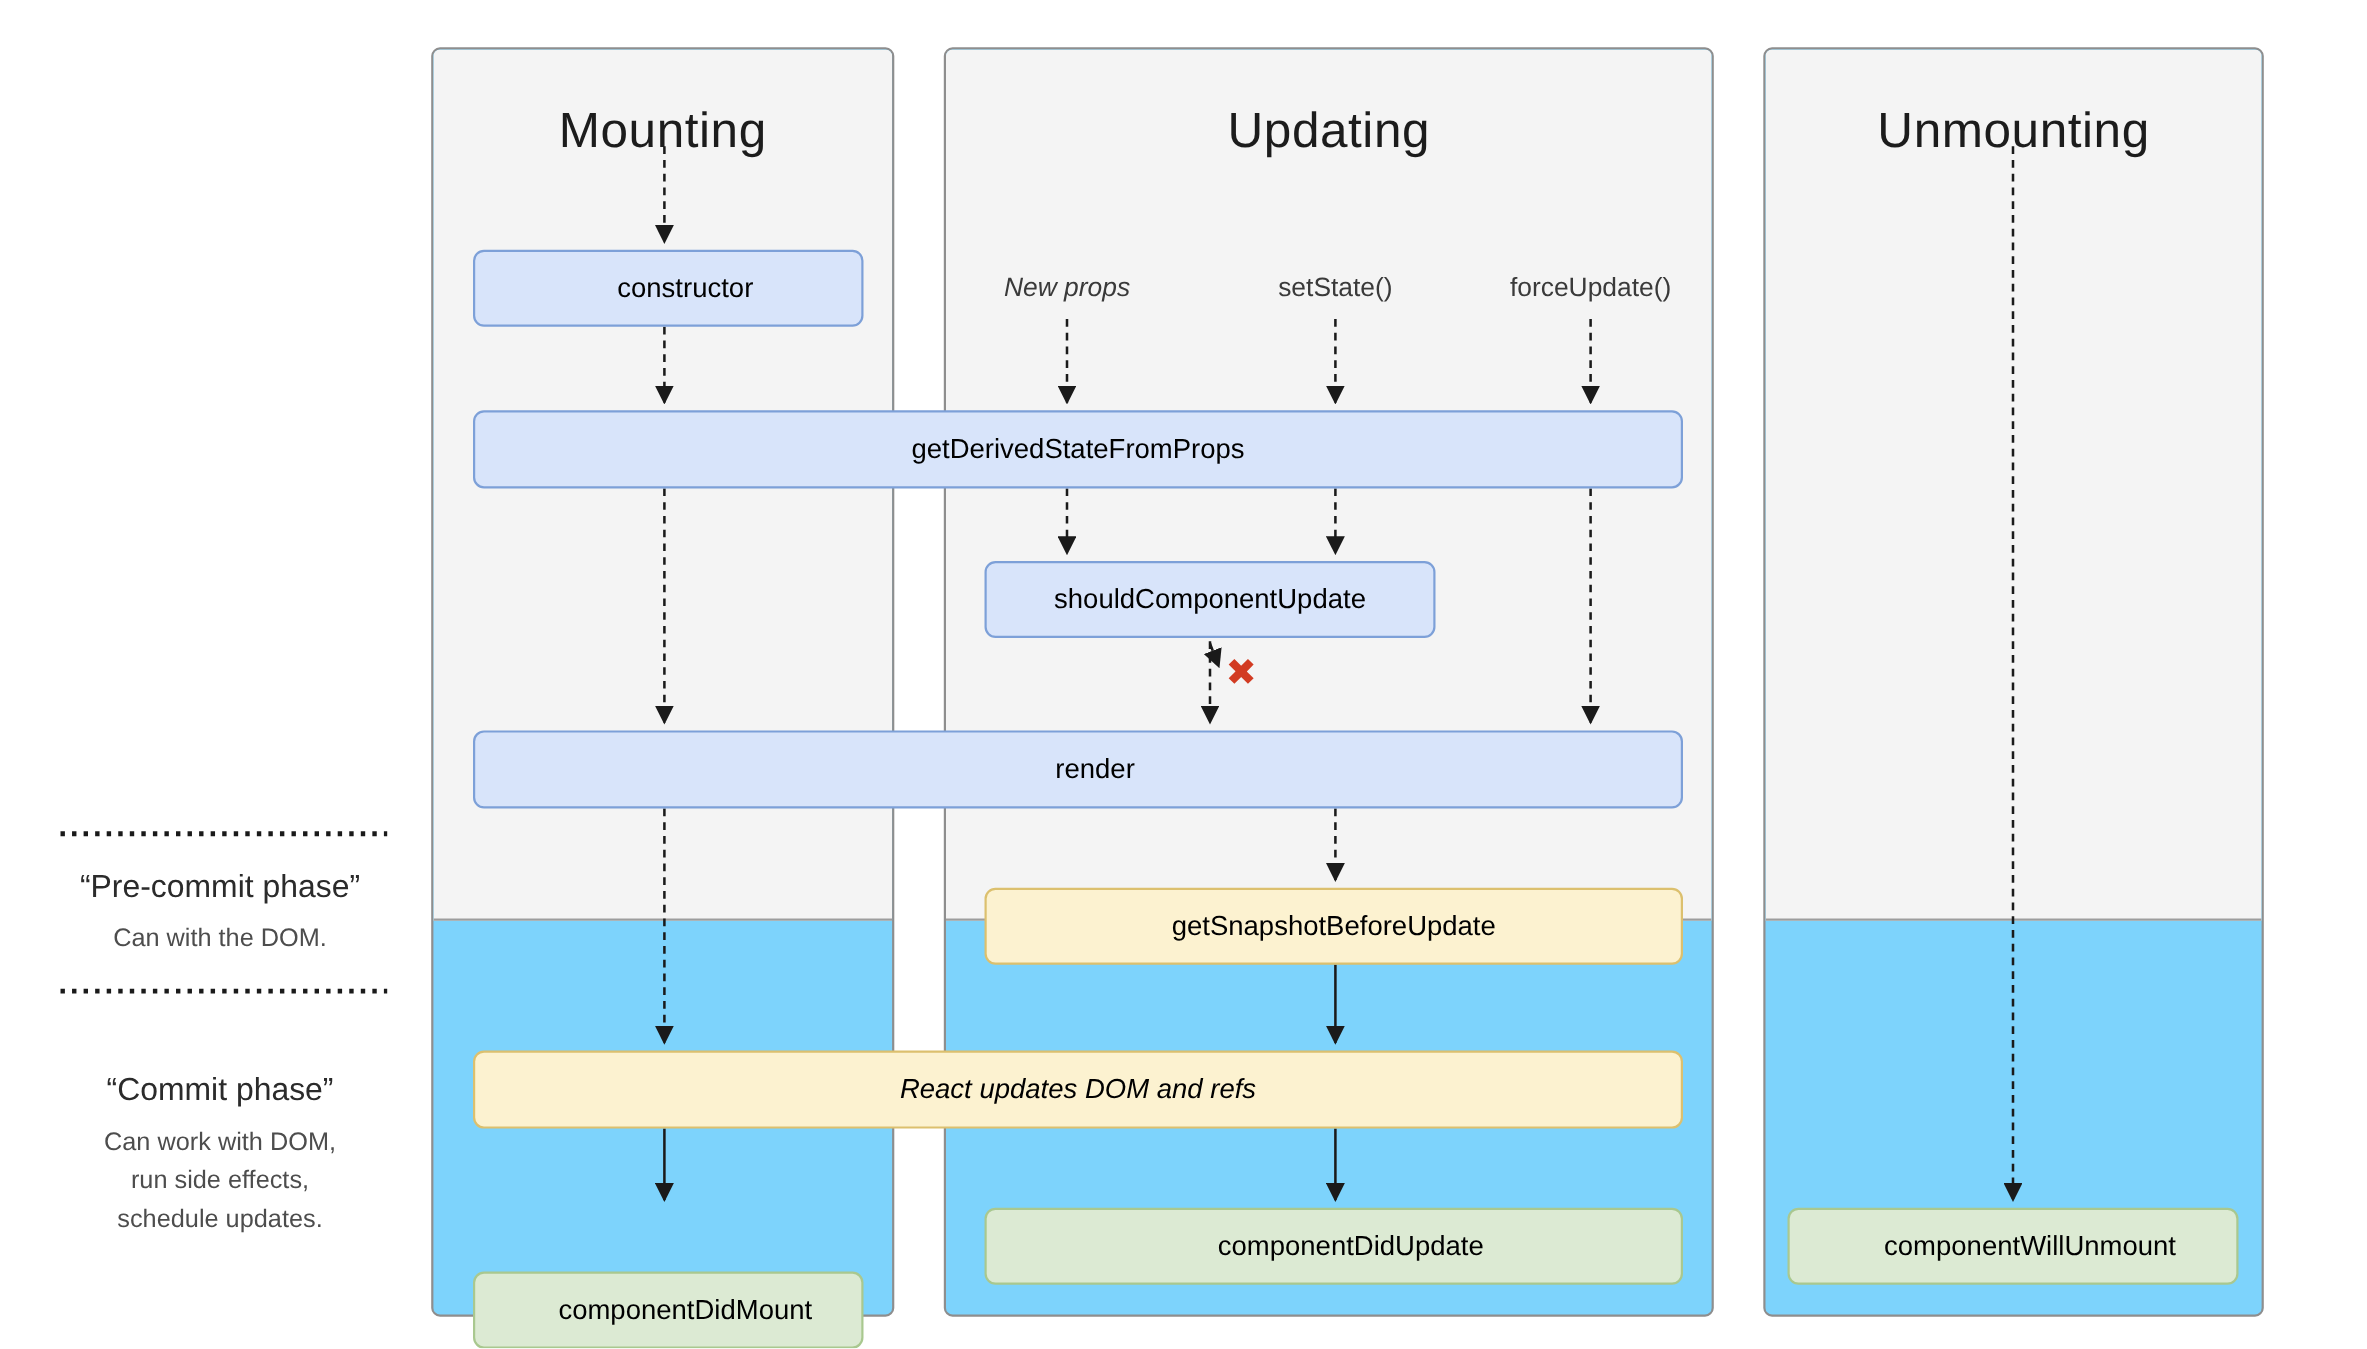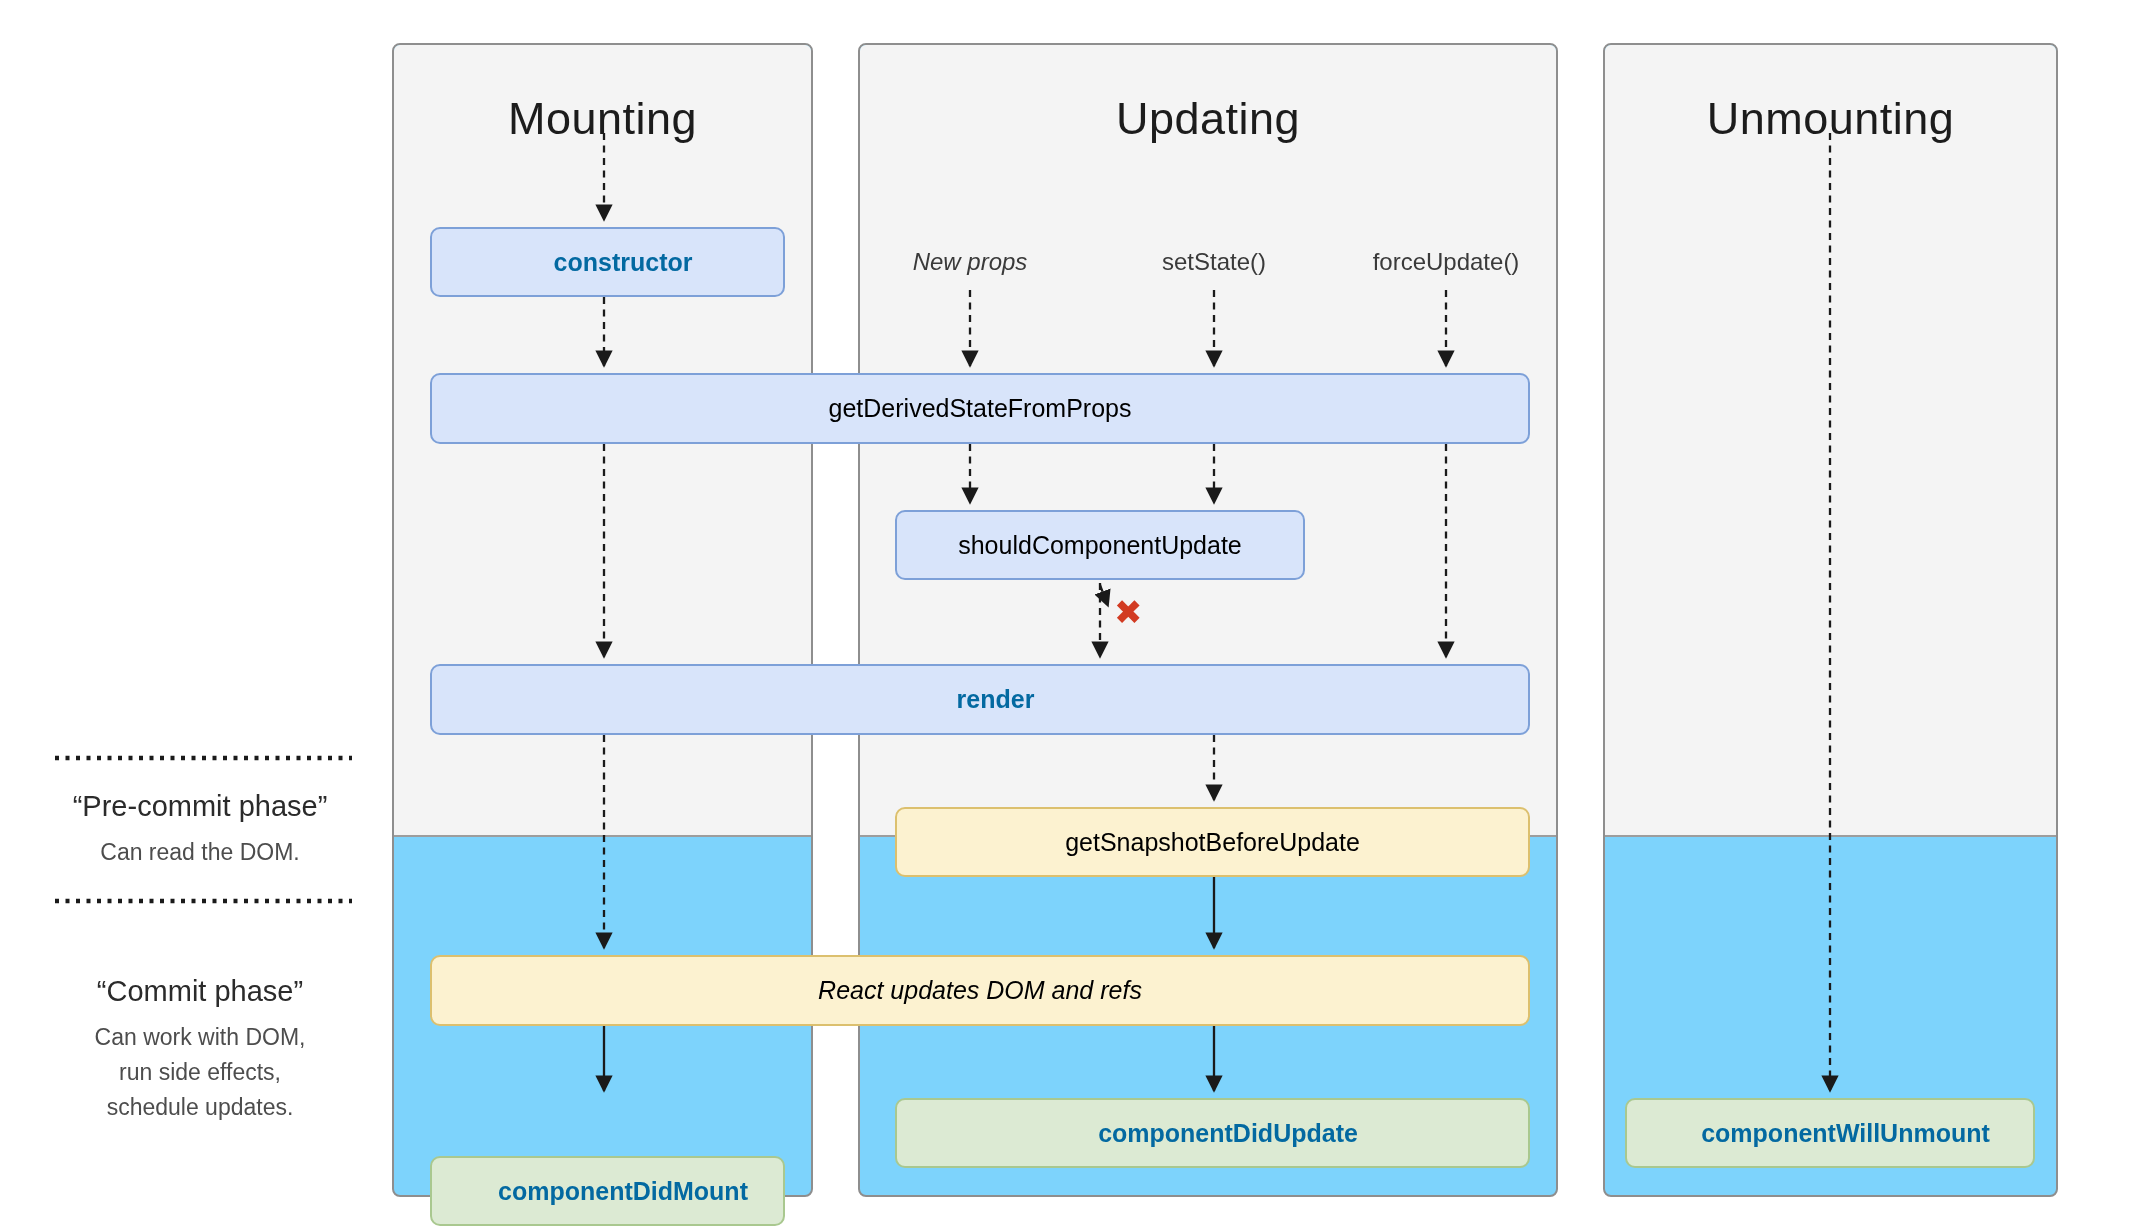--- a/index.html
+++ b/index.html
@@ -27,21 +27,21 @@
   .arrows{position:absolute;left:0;top:0;z-index:2;}
   
   .node{
     position:absolute;display:flex;align-items:center;justify-content:center;
     box-sizing:border-box;border-radius:10px;z-index:3;
     font-size:25px;color:#000000;
   }
   .node-blue  {background:#d8e4fa;border:2px solid #7da0d8;}
   .node-yellow{background:#fcf2d0;border:2px solid #dcc06e;}
   .node-green {background:#dcead3;border:2px solid #a9c88f;}
-  .node-bold{font-weight:700;color:#0369a1;padding-left:31px;}
+  .node-bold{font-weight:400;color:#000000;padding-left:31px;}
   .node-italic{font-style:italic;}
   .n-constructor {left:430px;top:227px;width:355px;height:70px;}
   .n-getderived  {left:430px;top:373px;width:1100px;height:71px;}
   .n-shouldupdate{left:895px;top:510px;width:410px;height:70px;}
   .n-render      {left:430px;top:664px;width:1100px;height:71px;}
   .n-getsnapshot {left:895px;top:807px;width:635px;height:70px;}
   .n-reactupdates{left:430px;top:955px;width:1100px;height:71px;}
   .n-didmount    {left:430px;top:1156px;width:355px;height:70px;}
   .n-didupdate   {left:895px;top:1098px;width:635px;height:70px;}
   .n-willunmount {left:1625px;top:1098px;width:410px;height:70px;}
@@ -135,21 +135,21 @@
   <div class="node node-blue n-shouldupdate">shouldComponentUpdate</div>
   <div class="node node-blue node-bold n-render">render</div>
   <div class="node node-yellow n-getsnapshot">getSnapshotBeforeUpdate</div>
   <div class="node node-yellow node-italic n-reactupdates">React updates DOM and refs</div>
   <div class="node node-green node-bold n-didmount">componentDidMount</div>
   <div class="node node-green node-bold n-didupdate">componentDidUpdate</div>
   <div class="node node-green node-bold n-willunmount">componentWillUnmount</div>
 
   <div class="side-block sb-precommit">
     <div class="side-title">“Pre-commit phase”</div>
-    <div class="side-body">Can read the DOM.</div>
+    <div class="side-body">Can with the DOM.</div>
   </div>
   <div class="side-block sb-commit">
     <div class="side-title">“Commit phase”</div>
     <div class="side-body">Can work with DOM,
 run side effects,
 schedule updates.</div>
   </div>
 
 </div>
 

